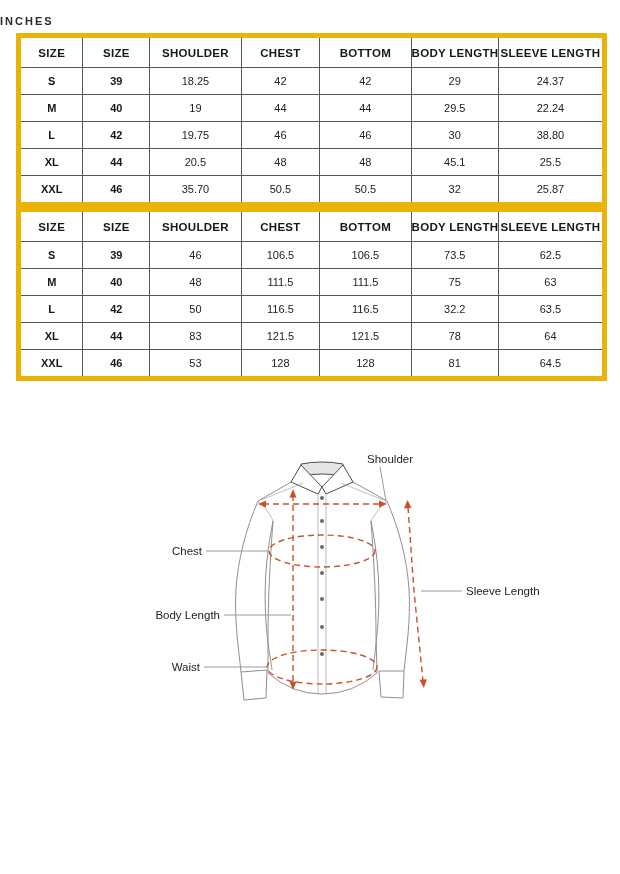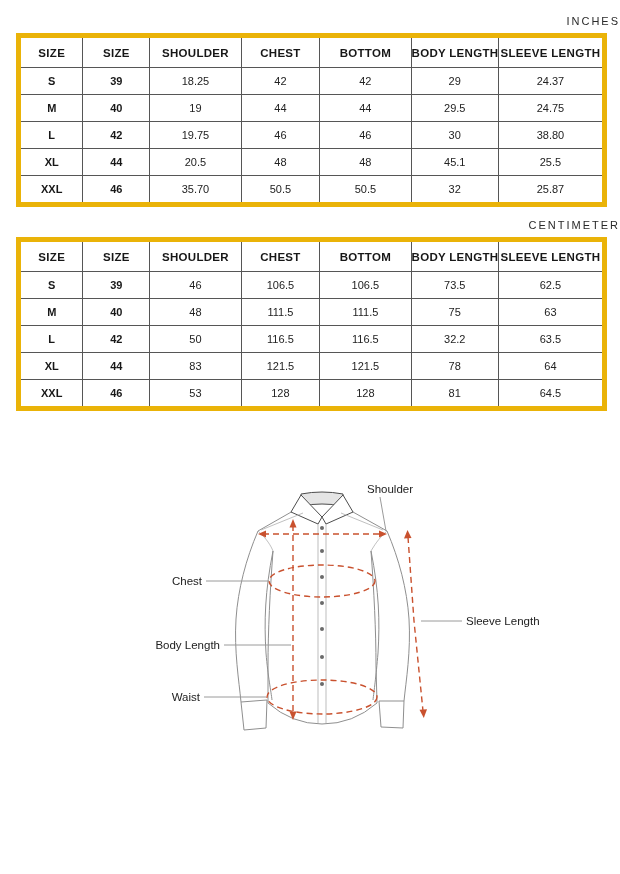--- a/index.html
+++ b/index.html
@@ -5,22 +5,22 @@
   html,body{margin:0;padding:0;background:#ffffff;}
   body{
     width:620px;height:874px;position:relative;overflow:hidden;
     font-family:"Liberation Sans", sans-serif;color:#1c1c1c;
   }
   .page-title{
     margin:40px 0 0;text-align:center;
     font-size:18px;font-weight:bold;letter-spacing:2.5px;color:#1b1b1b;
   }
   .unit-label{
-    text-align:right;font-size:11px;letter-spacing:2px;color:#2a2a2a;
-    margin:15px 0 6px;font-weight:normal;padding-left:12px;
+    text-align:left;font-size:11px;letter-spacing:2px;color:#2a2a2a;
+    margin:15px 0 6px;font-weight:bold;
   }
   .unit-label.second{margin-top:12px;}
   table.size-table{
     border-collapse:collapse;table-layout:fixed;
     width:591px;margin:0 auto 0 16px;
     border:5px solid #eab308;
   }
   table.size-table th, table.size-table td{
     border:1px solid #565656;text-align:center;vertical-align:middle;
     padding:0;overflow:hidden;white-space:nowrap;
@@ -82,21 +82,21 @@
             <td>29</td>
             <td>24.37</td>
           </tr>
           <tr>
             <td class="bold-col">M</td>
             <td class="bold-col">40</td>
             <td>19</td>
             <td>44</td>
             <td>44</td>
             <td>29.5</td>
-            <td>24.75</td>
+            <td>22.24</td>
           </tr>
           <tr>
             <td class="bold-col">L</td>
             <td class="bold-col">42</td>
             <td>19.75</td>
             <td>46</td>
             <td>46</td>
             <td>30</td>
             <td>38.80</td>
           </tr>
@@ -116,21 +116,20 @@
             <td>50.5</td>
             <td>50.5</td>
             <td>32</td>
             <td>25.87</td>
           </tr>
         </tbody>
       </table>
   </section>
 
   <section>
-    <div class="unit-label second">CENTIMETER</div>
     <table class="size-table">
       <colgroup>
         <col style="width:11.0%">
           <col style="width:11.4%">
           <col style="width:15.6%">
         <col style="width:13.4%">
           <col style="width:15.6%">
           <col style="width:14.9%">
           <col style="width:18.1%">
       </colgroup>

